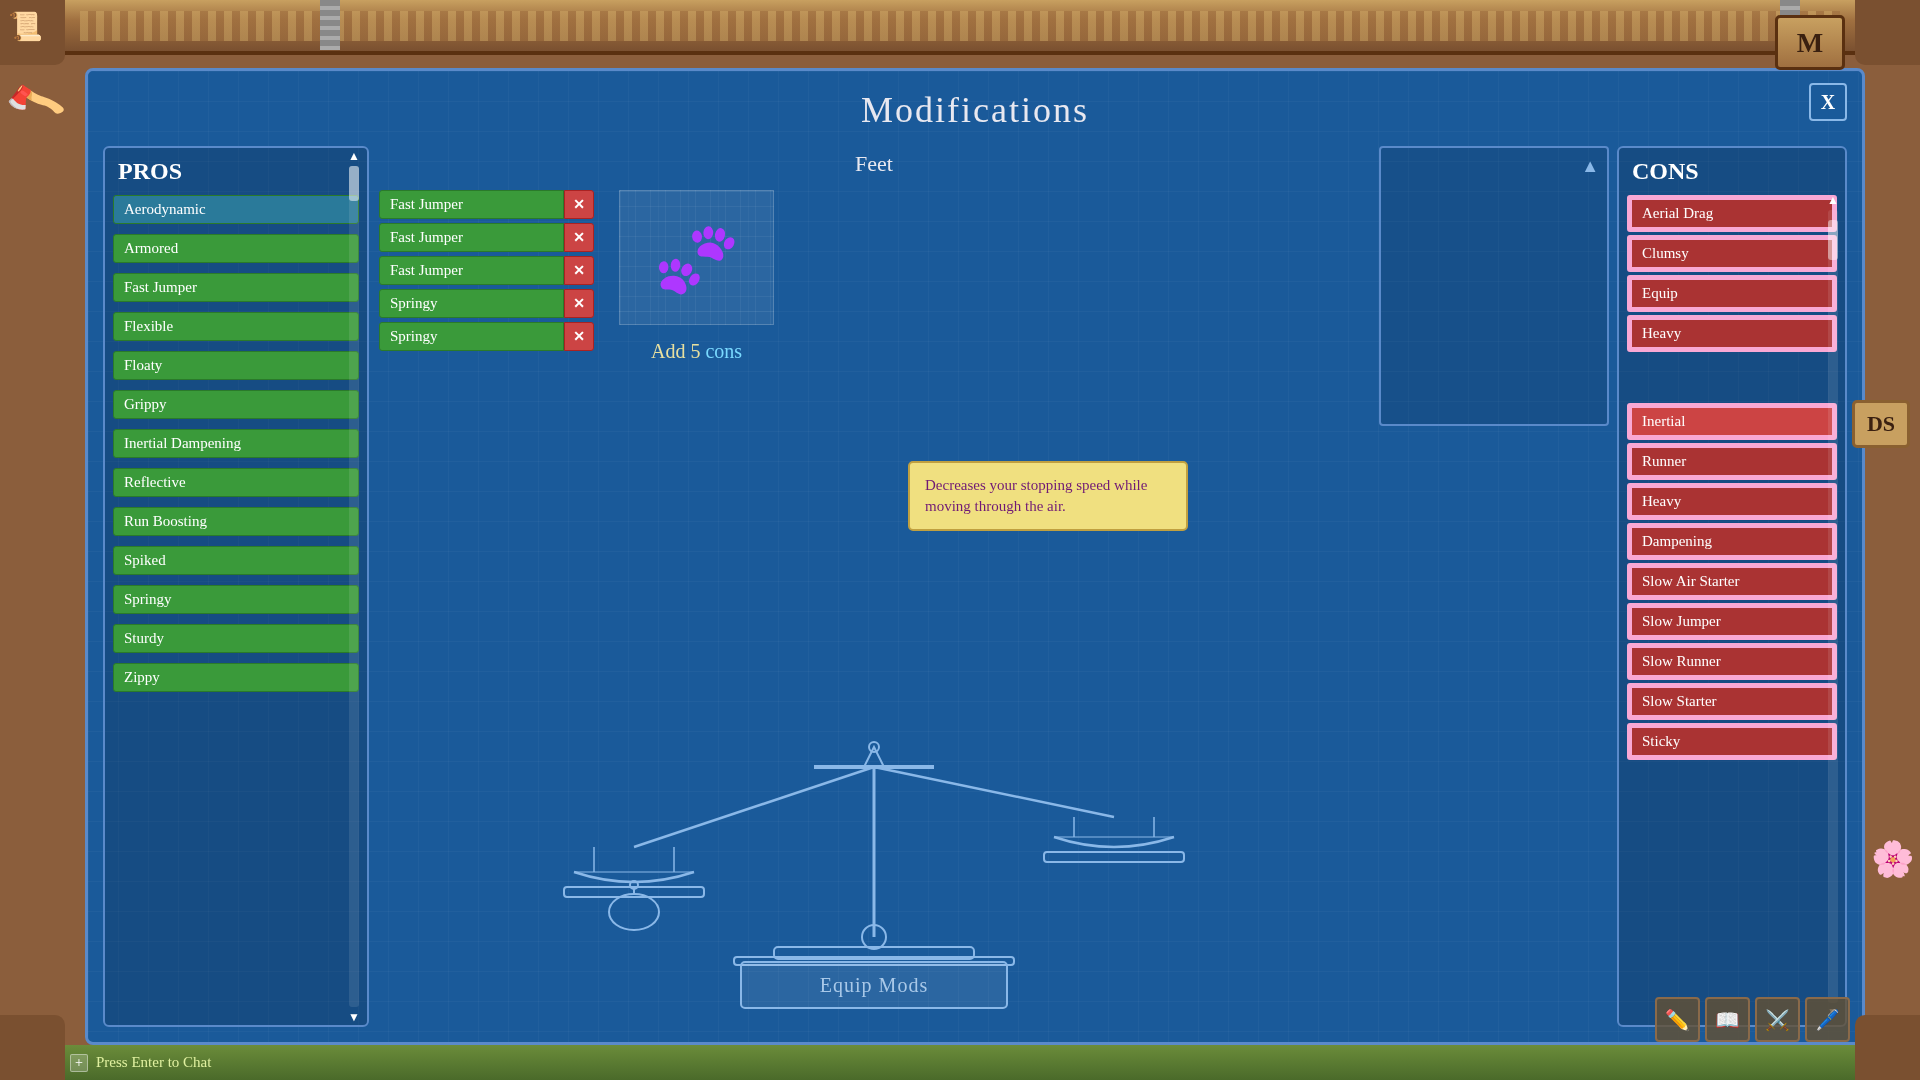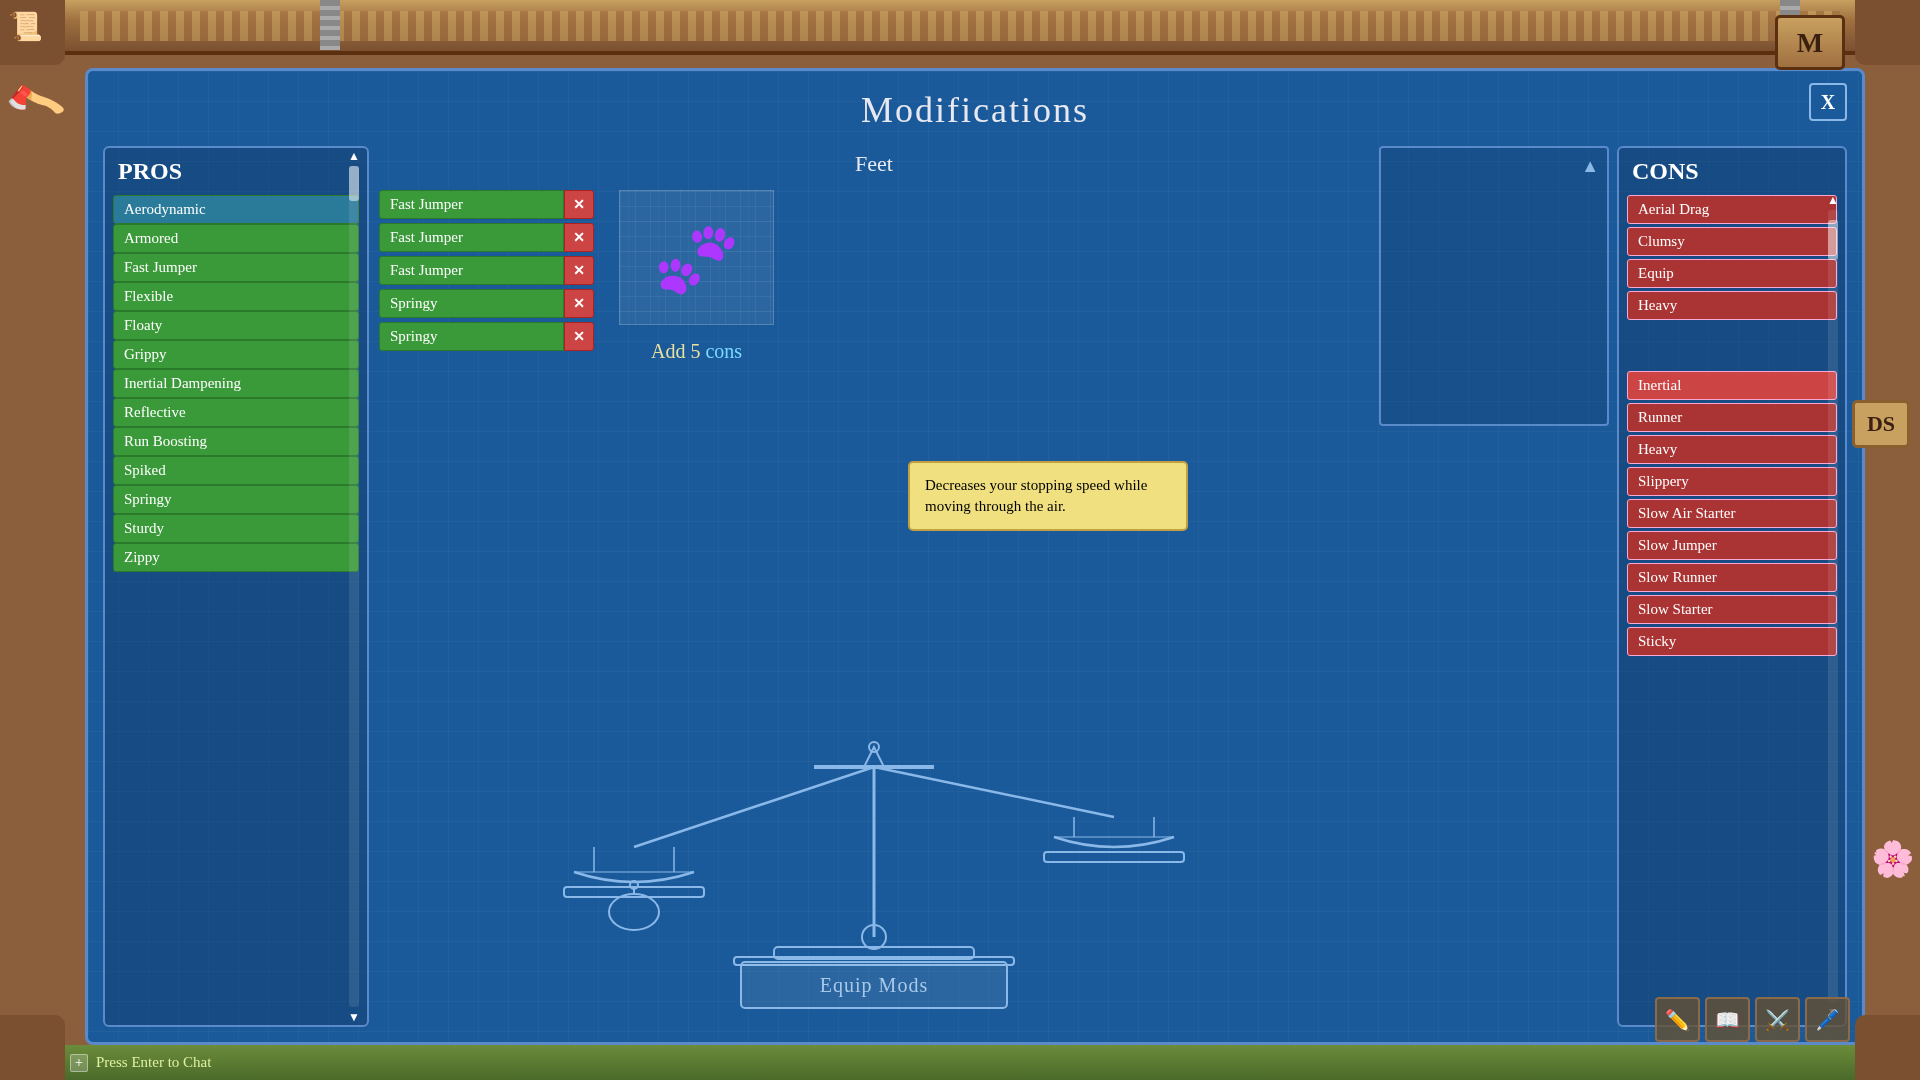--- a/index.html
+++ b/index.html
@@ -187,21 +187,21 @@
       color: #fff;
       font-size: 24px;
       font-weight: bold;
       margin-bottom: 10px;
       padding-left: 5px;
     }
 
     .pros-list {
       display: flex;
       flex-direction: column;
-      gap: 0;
+      gap: 10px;
       position: relative;
     }
 
     .mod-item {
       background: #3a9a3a;
       color: #fff;
       padding: 5px 10px;
       border-radius: 3px;
       font-size: 15px;
       cursor: pointer;
@@ -330,39 +330,39 @@
       gap: 3px;
     }
 
     .con-item {
       background: #aa3333;
       color: #fff;
       padding: 5px 10px;
       border-radius: 3px;
       font-size: 15px;
       cursor: pointer;
-      border: 1px solid #f9a8d4;
+      border: 5px solid #f9a8d4;
       white-space: nowrap;
     }
 
     .con-item.hovered {
       background: #cc4444;
       margin-top: 48px;
     }
 
     
     .tooltip {
       position: absolute;
       background: #f0e080;
       border: 2px solid #c0a040;
       border-radius: 5px;
       padding: 12px 15px;
       max-width: 280px;
       font-size: 15px;
-      color: #000000;
+      color: #701a75;
       z-index: 100;
       line-height: 1.4;
     }
 
     
     .bottom-bar {
       position: absolute;
       bottom: 0;
       left: 0;
       right: 0;
@@ -692,21 +692,21 @@
       <div class="cons-panel" style="min-height:500px;">
         <div class="panel-title">CONS</div>
         <div class="cons-list" id="cons-list">
             <div class="con-item">Aerial Drag</div>
             <div class="con-item">Clumsy</div>
             <div class="con-item">Equip</div>
             <div class="con-item">Heavy</div>
             <div class="con-item hovered">Inertial</div>
             <div class="con-item">Runner</div>
             <div class="con-item">Heavy</div>
-            <div class="con-item">Slippery</div>
+            <div class="con-item">Dampening</div>
             <div class="con-item">Slow Air Starter</div>
             <div class="con-item">Slow Jumper</div>
             <div class="con-item">Slow Runner</div>
             <div class="con-item">Slow Starter</div>
             <div class="con-item">Sticky</div>
           </div>
 
         <div class="cons-panel-scroll">
           <div class="cons-arrow">▲</div>
           <div class="cons-track">

